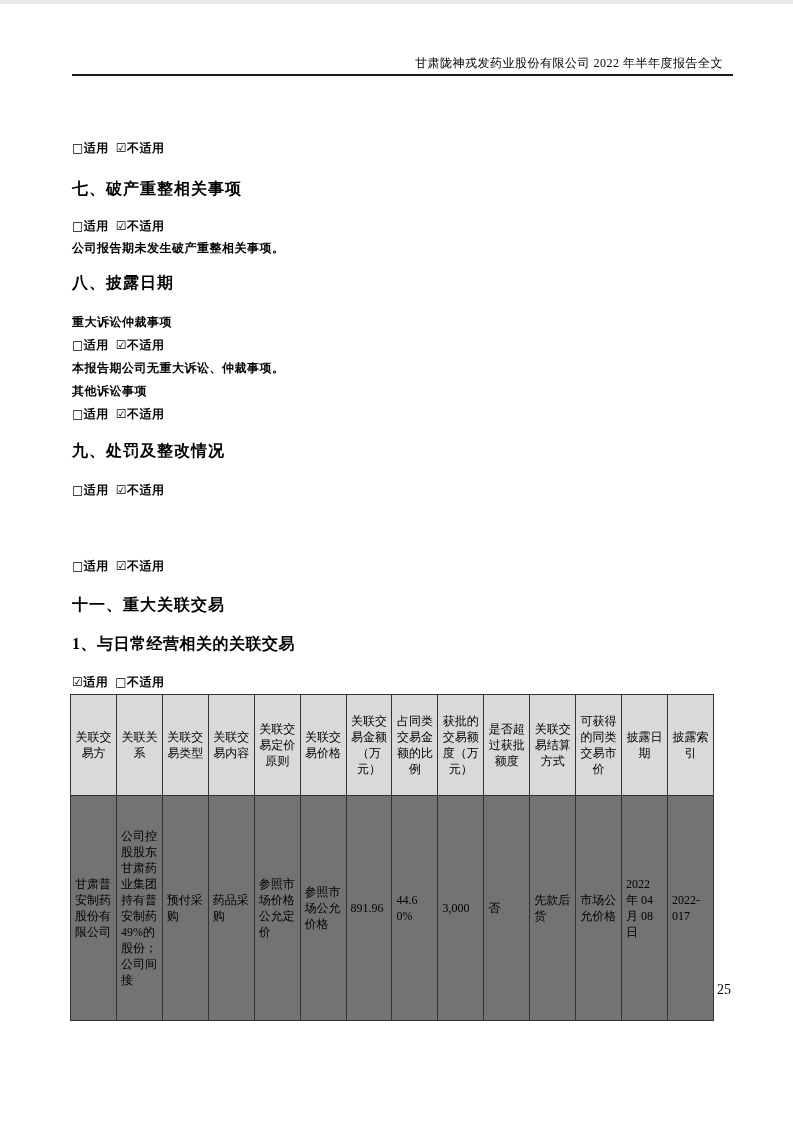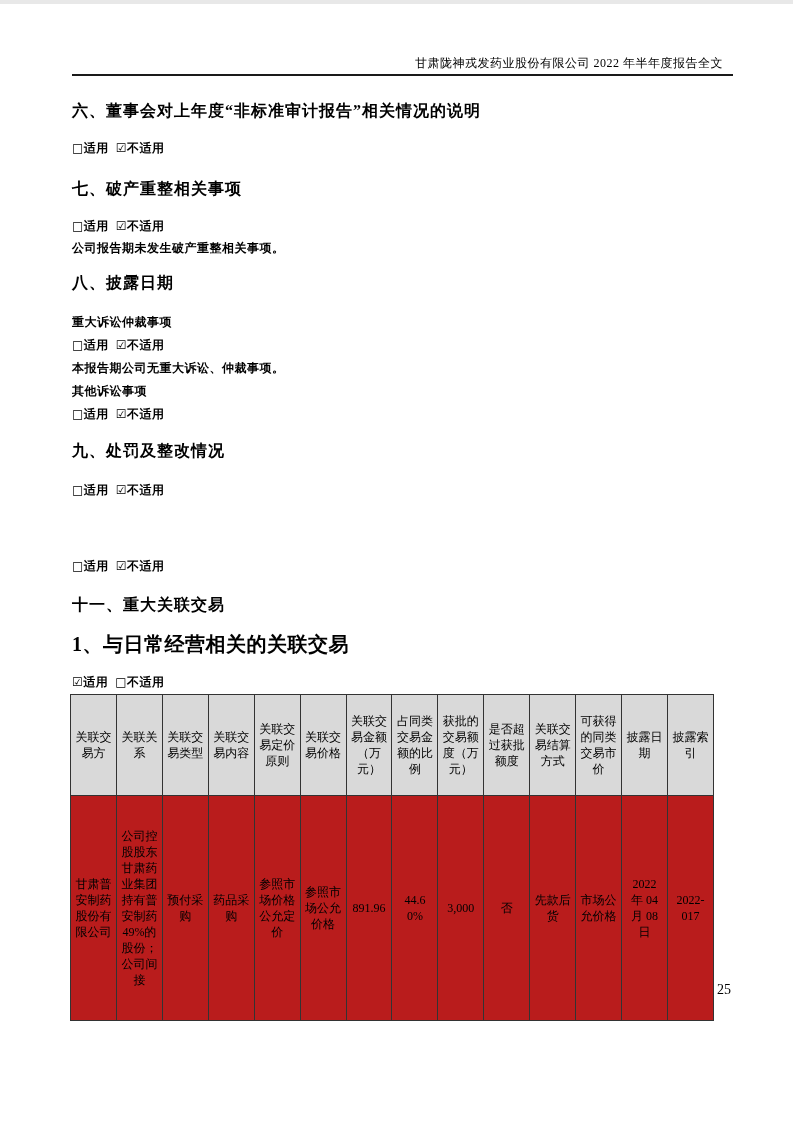--- a/index.html
+++ b/index.html
@@ -14,57 +14,56 @@
   }
   .abs { position:absolute; }
   .doc-header {
     top:51px; left:72px; width:651px;
     font-size:12px; line-height:16px;
     text-align:right; letter-spacing:0.5px;
   }
   .rule { top:70px; left:72px; width:661px; height:0;
     border-top:2px solid #1a1a1a; }
   .h1 { font-size:16px; font-weight:bold; left:72px; line-height:20px; letter-spacing:1px; }
-  .h2 { font-size:20px; font-weight:bold; left:72px; line-height:18px; letter-spacing:0.5px; }
+  .h2 { font-size:16px; font-weight:bold; left:72px; line-height:18px; letter-spacing:0.5px; }
   .bodyline { font-size:12px; left:72px; line-height:16px; letter-spacing:0.5px;font-weight:bold; }
   .cb { font-family:"DejaVu Sans","Liberation Sans",sans-serif; font-size:12px; }
   .cb2 { margin-left:7px; }
   table.rel {
     top:690px; left:70px; width:644px;
     border-collapse:collapse; table-layout:fixed;
     position:absolute;
   }
   table.rel th, table.rel td {
     border:1px solid #333;
     font-size:12px; line-height:16px;
     font-weight:normal;
     padding:1px 4px;
     overflow:hidden;
   }
   table.rel th {
     background:#d9d9d9;
     text-align:center; vertical-align:middle;
   }
-  table.rel td { vertical-align:middle; text-align:center; background:#b91c1c; }
+  table.rel td { vertical-align:middle; text-align:left; background:#737373; }
   tr.head-row { height:101px; }
   tr.data-row { height:225px; }
   td.num { text-align:right; word-break:break-all; }
   td.top { vertical-align:top; }
   .clipbox { max-height:221px; overflow:hidden; }
   .pagenum { top:978px; right:62px; font-size:14px; line-height:16px; }
 </style>
 </head>
 <body>
 
 <div class="page">
 
   <div class="abs doc-header">甘肃陇神戎发药业股份有限公司 2022 年半年度报告全文</div>
   <div class="abs rule"></div>
 
-  <div class="abs h1" style="top:97px">六、董事会对上年度“非标准审计报告”相关情况的说明</div>
   <div class="abs bodyline" style="top:136px">
     <span class="cb">□</span><span>适用</span><span class="cb cb2">☑</span><span>不适用</span>
   </div>
 
   <div class="abs h1" style="top:175px">七、破产重整相关事项</div>
   <div class="abs bodyline" style="top:214px">
     <span class="cb">□</span><span>适用</span><span class="cb cb2">☑</span><span>不适用</span>
   </div>
   <div class="abs bodyline" style="top:236px">公司报告期未发生破产重整相关事项。</div>
 

